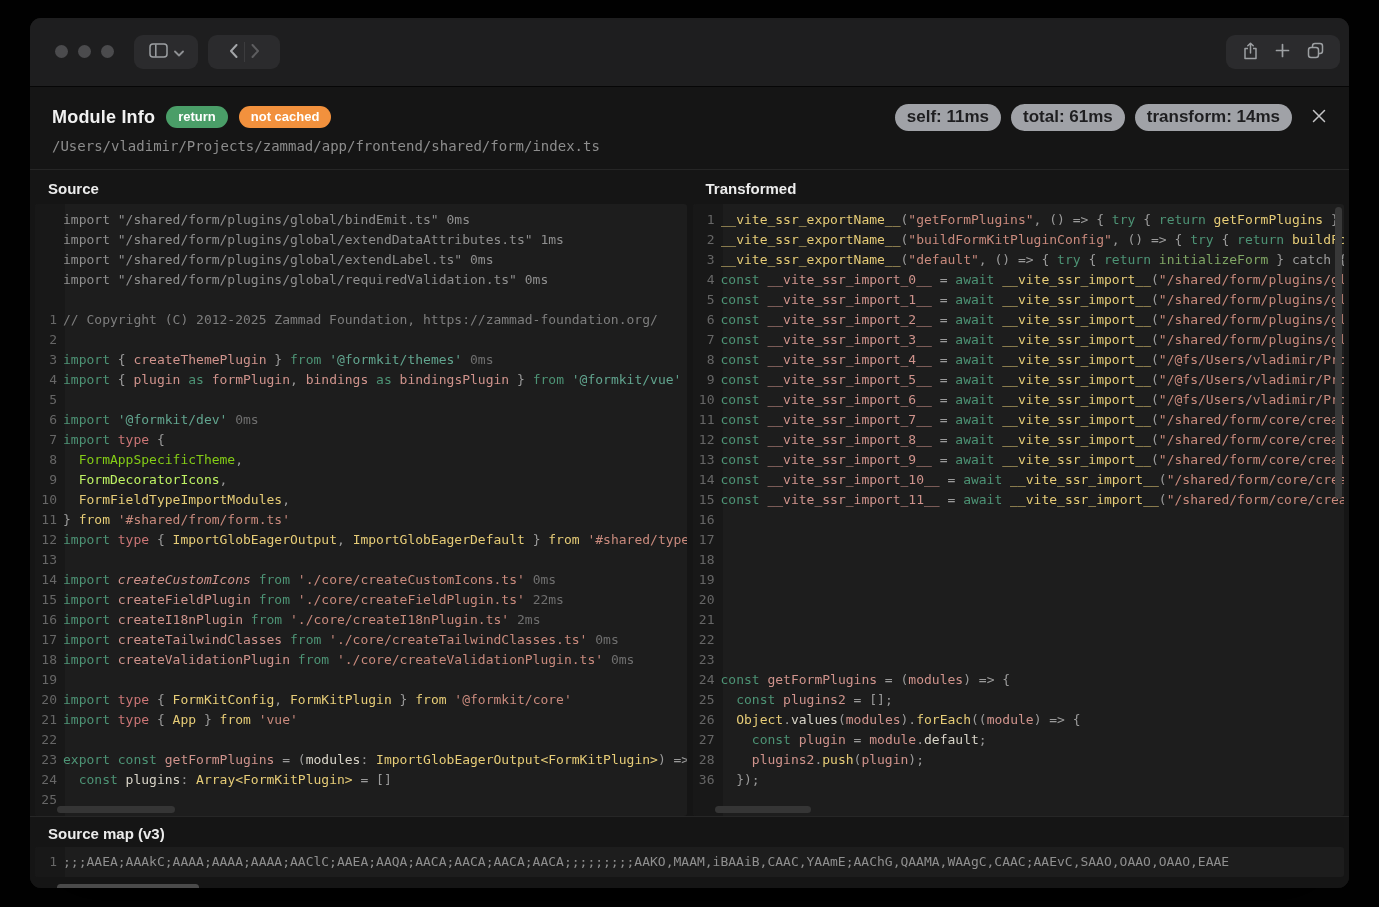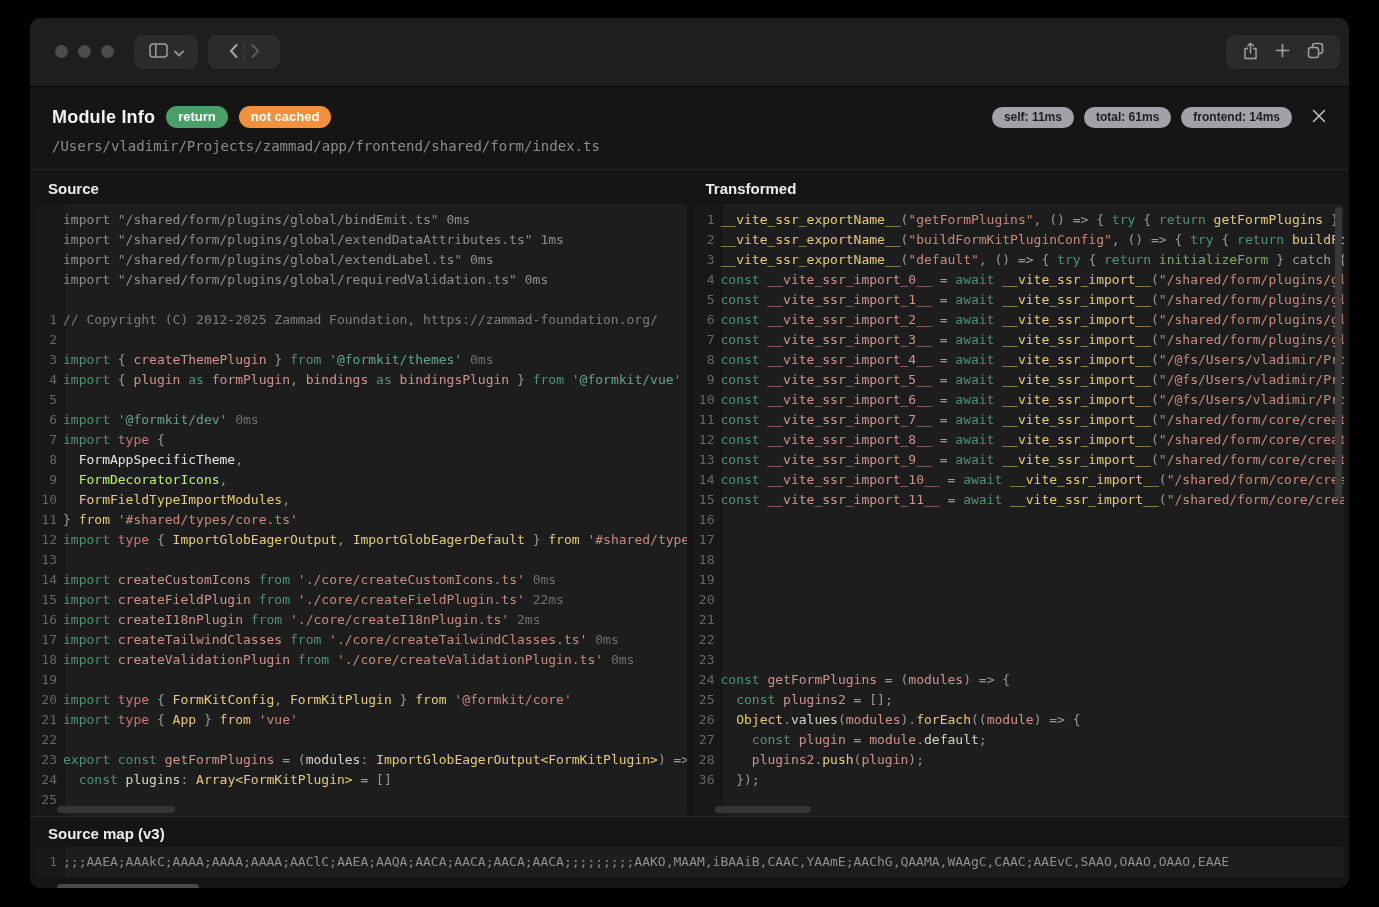--- a/index.html
+++ b/index.html
@@ -26,21 +26,21 @@
   .right-group{left:1196px;width:114px;gap:17px;}
   button{background:none;border:none;padding:0;margin:0;cursor:pointer;
          display:flex;align-items:center;justify-content:center;}
   
   .content{position:absolute;top:69px;left:0;right:0;bottom:0;background:#151515;}
   .mi-header{padding:17px 22px 0 22px;}
   .mi-titlerow{display:flex;align-items:center;height:26px;}
   .mi-title{margin:0;font-size:18px;font-weight:700;color:#f1f1f1;letter-spacing:.2px;}
   .badge{margin-left:11px;padding:3px 12px 4px;border-radius:999px;font-size:13px;font-weight:700;color:#ffffff;}
   .timings{margin-left:auto;display:flex;gap:10px;align-items:center;}
-  .tpill{padding:3px 12px 4px;border-radius:999px;font-size:12px;font-weight:700;color:#1e1e20;}
+  .tpill{padding:3px 12px 4px;border-radius:999px;font-size:17px;font-weight:700;color:#1e1e20;}
   .close-x{margin-left:19px;}
   .mi-path{margin-top:8px;font-family:"DejaVu Sans Mono",monospace;font-size:14px;color:#8d8d8d;}
   .main{margin-top:15px;border-top:1px solid #262626;padding:0 5px;display:flex;gap:6px;}
   .panel{flex:1;min-width:0;}
   .panel-title{height:34px;line-height:37px;padding-left:13px;font-size:15px;font-weight:700;color:#ececec;}
   .codeblock{position:relative;height:612px;background:#1d1d1d;overflow:hidden;border-radius:3px;}
   .gutterbg{position:absolute;left:0;top:0;bottom:0;width:30px;background:#181818;}
   .rows{position:relative;padding-top:6px;}
   .crow{display:flex;height:20px;font-family:"DejaVu Sans Mono",monospace;font-size:13px;line-height:20px;}
   .ln{flex:none;width:22px;text-align:right;padding-right:6px;color:#666666;}
@@ -134,21 +134,21 @@
   <div class="content">
 
     <div class="mi-header">
       <div class="mi-titlerow">
         <h1 class="mi-title">Module Info</h1>
         <span class="badge" style="background-color: rgb(74, 158, 104);">return</span>
         <span class="badge" style="background-color: rgb(242, 145, 61);">not cached</span>
         <div class="timings">
           <span class="tpill" style="background-color: rgb(160, 162, 167);">self: 11ms</span>
           <span class="tpill" style="background-color: rgb(160, 162, 167); text-align: center;">total: 61ms</span>
-          <span class="tpill" style="background-color: rgb(160, 162, 167);">frontend: 14ms</span>
+          <span class="tpill" style="background-color: rgb(160, 162, 167);">transform: 14ms</span>
         </div>
         <button class="close-x">
           <span>
             <svg width="16" height="16" viewBox="0 0 16 16">
                 <path d="M2.5 2.5 L13.5 13.5 M13.5 2.5 L2.5 13.5" stroke="#c4c4c6" stroke-width="1.5" stroke-linecap="round"></path>
               </svg>
           </span>
         </button>
       </div>
       <div class="mi-path">/Users/vladimir/Projects/zammad/app/frontend/shared/form/index.ts</div>
@@ -203,45 +203,45 @@
               <div class="crow">
                 <span class="ln">6</span>
                 <span class="ctext"><span style="color: rgb(77, 147, 117);">import</span><span style="color: rgb(97, 164, 142);"> '@formkit/dev'</span><span style="color: rgb(111, 111, 111);"> 0ms</span></span>
               </div>
               <div class="crow">
                 <span class="ln">7</span>
                 <span class="ctext"><span style="color: rgb(77, 147, 117);">import</span><span style="color: rgb(203, 118, 118);"> type</span><span style="color: rgb(155, 155, 155);"> {</span></span>
               </div>
               <div class="crow">
                 <span class="ln">8</span>
-                <span class="ctext"><span style="color: #e5e5e5;">  FormAppSpecificTheme</span><span style="color: rgb(155, 155, 155);">,</span></span>
+                <span class="ctext"><span style="color: #84cc16;">  FormAppSpecificTheme</span><span style="color: rgb(155, 155, 155);">,</span></span>
               </div>
               <div class="crow">
                 <span class="ln">9</span>
                 <span class="ctext"><span style="color: #bef264;">  FormDecoratorIcons</span><span style="color: rgb(155, 155, 155);">,</span></span>
               </div>
               <div class="crow">
                 <span class="ln">10</span>
                 <span class="ctext"><span style="color: rgb(230, 204, 119);">  FormFieldTypeImportModules</span><span style="color: rgb(155, 155, 155);">,</span></span>
               </div>
               <div class="crow">
                 <span class="ln">11</span>
-                <span class="ctext"><span style="color: rgb(155, 155, 155);">} </span><span style="color: rgb(230, 204, 119);">from</span><span style="color: rgb(201, 138, 125);"> '#shared/types/core.ts'</span></span>
+                <span class="ctext"><span style="color: rgb(155, 155, 155);">} </span><span style="color: rgb(230, 204, 119);">from</span><span style="color: rgb(201, 138, 125);"> '#shared/from/form.ts'</span></span>
               </div>
               <div class="crow">
                 <span class="ln">12</span>
                 <span class="ctext"><span style="color: rgb(77, 147, 117);">import</span><span style="color: rgb(203, 118, 118);"> type</span><span style="color: rgb(155, 155, 155);"> { </span><span style="color: rgb(230, 204, 119);">ImportGlobEagerOutput</span><span style="color: rgb(155, 155, 155);">, </span><span style="color: rgb(230, 204, 119);">ImportGlobEagerDefault</span><span style="color: rgb(155, 155, 155);"> } </span><span style="color: rgb(230, 204, 119);">from</span><span style="color: rgb(201, 138, 125);"> '#shared/types/utils.ts'</span></span>
               </div>
               <div class="crow">
                 <span class="ln">13</span>
                 <span class="ctext"></span>
               </div>
               <div class="crow">
                 <span class="ln">14</span>
-                <span class="ctext"><span style="color: rgb(77, 147, 117);">import</span><span style="color: rgb(207, 147, 140);"> createCustomIcons</span><span style="color: rgb(77, 147, 117);"> from</span><span style="color: rgb(201, 138, 125);"> './core/createCustomIcons.ts'</span><span style="color: rgb(111, 111, 111);"> 0ms</span></span>
+                <span class="ctext"><span style="color: rgb(77, 147, 117);">import</span><span style="color: rgb(207, 147, 140); font-style: italic;"> createCustomIcons</span><span style="color: rgb(77, 147, 117);"> from</span><span style="color: rgb(201, 138, 125);"> './core/createCustomIcons.ts'</span><span style="color: rgb(111, 111, 111);"> 0ms</span></span>
               </div>
               <div class="crow">
                 <span class="ln">15</span>
                 <span class="ctext"><span style="color: rgb(77, 147, 117);">import</span><span style="color: rgb(207, 147, 140);"> createFieldPlugin</span><span style="color: rgb(77, 147, 117);"> from</span><span style="color: rgb(201, 138, 125);"> './core/createFieldPlugin.ts'</span><span style="color: rgb(111, 111, 111);"> 22ms</span></span>
               </div>
               <div class="crow">
                 <span class="ln">16</span>
                 <span class="ctext"><span style="color: rgb(77, 147, 117);">import</span><span style="color: rgb(207, 147, 140);"> createI18nPlugin</span><span style="color: rgb(77, 147, 117);"> from</span><span style="color: rgb(201, 138, 125);"> './core/createI18nPlugin.ts'</span><span style="color: rgb(111, 111, 111);"> 2ms</span></span>
               </div>
               <div class="crow">

